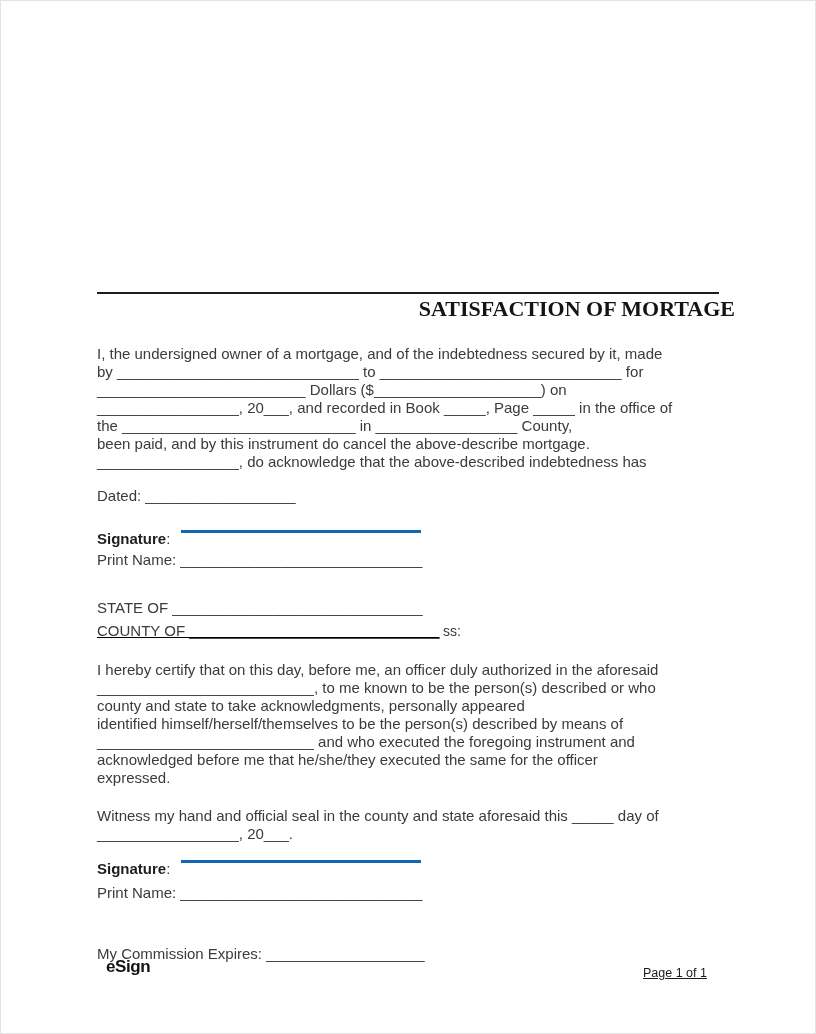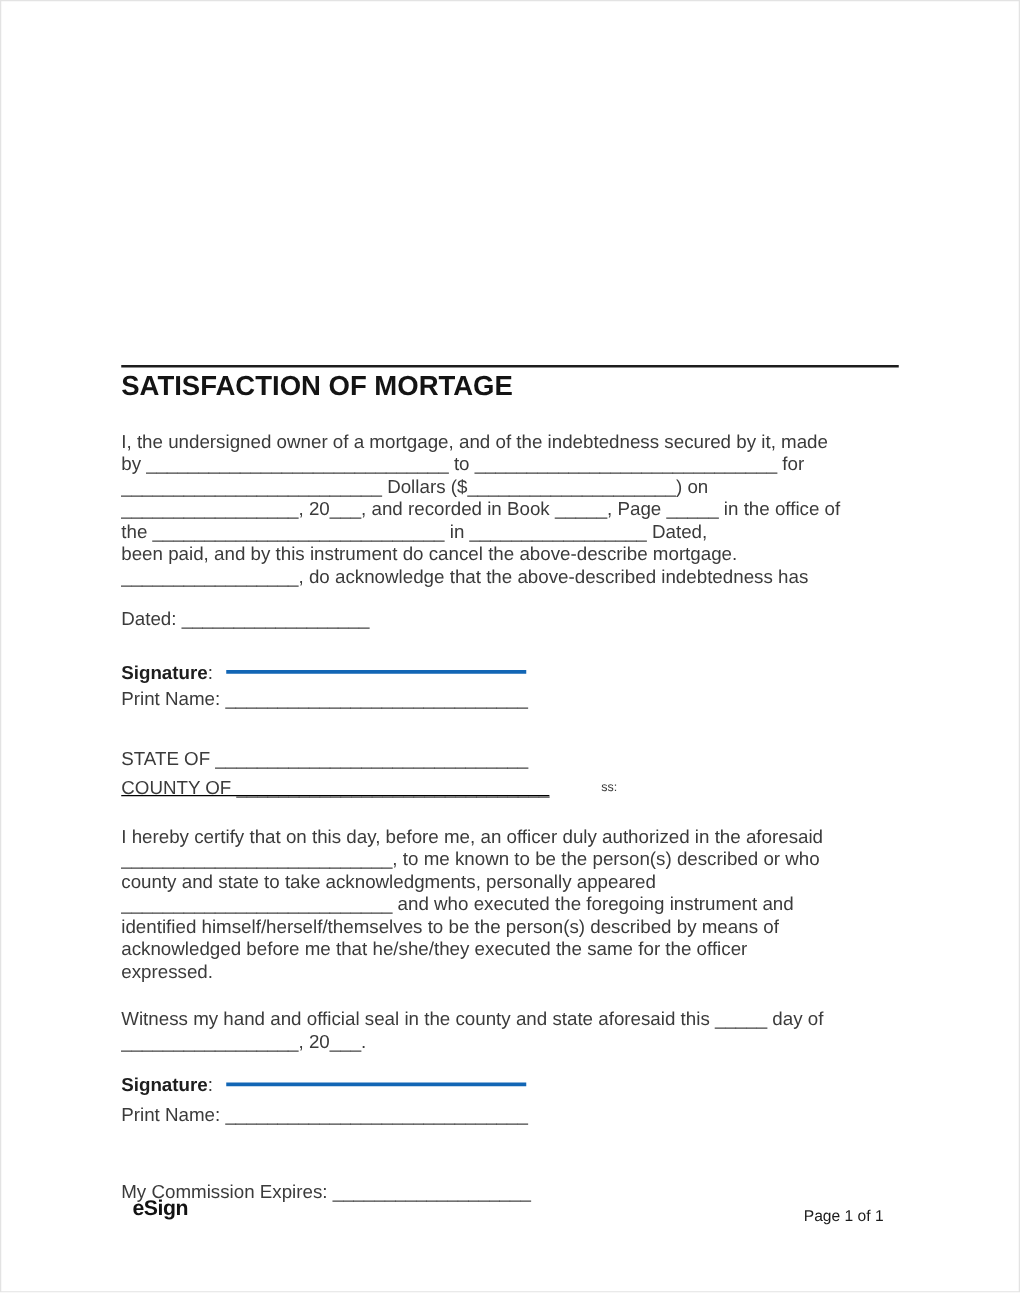--- a/index.html
+++ b/index.html
@@ -16,76 +16,78 @@
     border: 1px solid #e3e3e3;
     overflow: hidden;
   }
   .top-rule {
     position: absolute;
     left: 96px; top: 291px; width: 622px;
     border-top: 2px solid #1d1d1d;
   }
   .doc-title {
     position: absolute;
-    left: 96px; top: 295px; width: 622px;
-    text-align: left;
+    left: 112px; top: 295px; width: 622px;
+    text-align: right;
     font-size: 22px; font-weight: 700;
     color: #141414;
     white-space: pre;
+    font-family: Liberation Serif, serif;
   }
   .para { position: absolute; left: 96px; width: 640px; }
   .tline {
     font-size: 15px; line-height: 18px;
     color: #3b3b3b;
     white-space: pre;
   }
   .single { position: absolute; left: 96px; }
   .sig-row {
     position: absolute; left: 96px;
-    display: flex; align-items: center;
+    display: flex; align-items: flex-start;
     height: 18px;
   }
   .sig-label { font-size: 15px; line-height: 18px; font-weight: 700; color: #1e1e1e; white-space: pre; }
   .sig-colon { font-size: 15px; line-height: 18px; color: #3b3b3b; white-space: pre; }
   .sig-line {
     width: 240px; height: 3px;
     background: var(--sig-line-color);
     margin-left: 11px; margin-bottom: 3px;
   }
   .county-row { position: absolute; left: 96px; width: 500px; text-decoration: underline; }
-  .ss-label { position: absolute; left: 384px; top: 0; font-size: 10px; line-height: 18px; color: #3b3b3b; white-space: pre; }
+  .ss-label { position: absolute; left: 346px; top: 0; font-size: 14px; line-height: 18px; color: #3b3b3b; white-space: pre; }
   .brand-logo {
     position: absolute;
     left: 105px; top: 956px;
     font-size: 17px; font-weight: 800;
     letter-spacing: -0.4px;
     color: #121212;
   }
   .page-indicator {
     position: absolute;
     left: 642px; top: 965px;
     font-size: 12.5px; color: #1c1c1c;
     white-space: pre;
+    text-decoration: underline;
   }
 </style>
 </head>
 <body>
 
 <div class="page">
 
   <div class="top-rule"></div>
 
   <div class="doc-title">SATISFACTION OF MORTAGE</div>
 
   <div class="para" style="top:344px">
     <div class="tline">I, the undersigned owner of a mortgage, and of the indebtedness secured by it, made</div>
     <div class="tline">by _____________________________ to _____________________________ for</div>
     <div class="tline">_________________________ Dollars ($____________________) on</div>
     <div class="tline">_________________, 20___, and recorded in Book _____, Page _____ in the office of</div>
-    <div class="tline">the ____________________________ in _________________ Dated,</div>
+    <div class="tline">the ____________________________ in _________________ County,</div>
     <div class="tline">been paid, and by this instrument do cancel the above-describe mortgage.</div>
     <div class="tline">_________________, do acknowledge that the above-described indebtedness has</div>
   </div>
 
   <div class="single tline" style="top:486px">Dated: __________________</div>
 
   <div class="sig-row" style="top:529px">
     <span class="sig-label">Signature</span>
       <span class="sig-colon">:</span>
     <span class="sig-line"></span>
@@ -97,22 +99,22 @@
 
   <div class="county-row" style="top:621px">
     <div class="tline">COUNTY OF ______________________________</div>
     <span class="ss-label">ss:</span>
   </div>
 
   <div class="para" style="top:660px">
     <div class="tline">I hereby certify that on this day, before me, an officer duly authorized in the aforesaid</div>
     <div class="tline">__________________________, to me known to be the person(s) described or who</div>
     <div class="tline">county and state to take acknowledgments, personally appeared</div>
+    <div class="tline">identified himself/herself/themselves to be the person(s) described by means of</div>
     <div class="tline">__________________________ and who executed the foregoing instrument and</div>
-    <div class="tline">identified himself/herself/themselves to be the person(s) described by means of</div>
     <div class="tline">acknowledged before me that he/she/they executed the same for the officer</div>
     <div class="tline">expressed.</div>
   </div>
 
   <div class="para" style="top:806px">
     <div class="tline">Witness my hand and official seal in the county and state aforesaid this _____ day of</div>
     <div class="tline">_________________, 20___.</div>
   </div>
 
   <div class="sig-row" style="top:859px">

